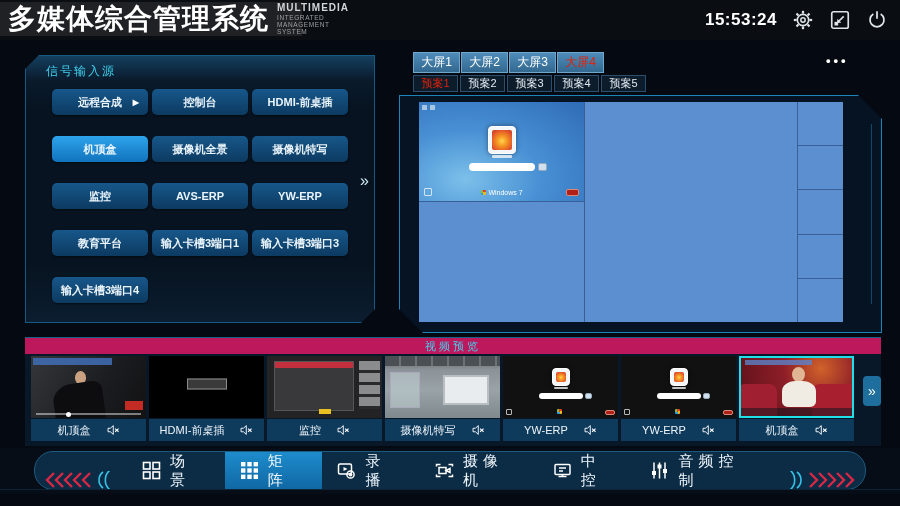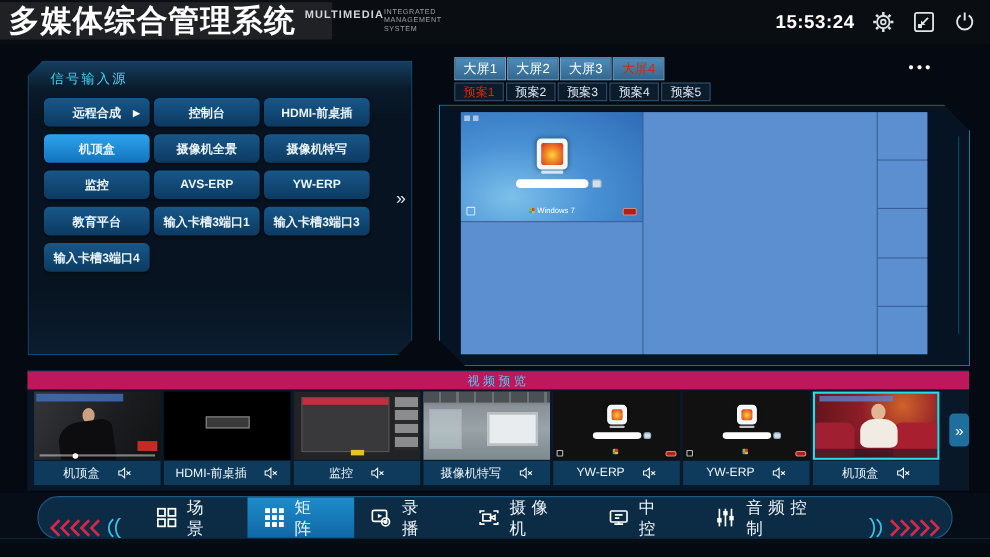--- a/index.html
+++ b/index.html
@@ -4,36 +4,36 @@
 <style>
   html,body{margin:0;padding:0;background:#000;}
   .app{position:relative;width:900px;height:506px;background:#050a12;overflow:hidden;
        font-family:"Liberation Sans",sans-serif;color:#fff;}
 
   
   .topbar{position:absolute;left:0;top:0;right:0;height:40px;background:#0a0d12;}
   .brand{position:absolute;left:0;top:2px;height:34px;width:302px;background:#202124;
          display:flex;align-items:center;padding-left:8px;box-sizing:border-box;}
   .brand-title{font-size:28px;font-weight:bold;letter-spacing:1px;white-space:nowrap;}
-  .brand-sub{margin-left:8px;display:flex;flex-direction:row;line-height:1.15;}
+  .brand-sub{margin-left:8px;display:flex;flex-direction:column;line-height:1.15;}
   .brand-sub .l1{font-size:10px;font-weight:bold;color:#d2d6d9;letter-spacing:1px;}
   .brand-sub .l2{font-size:6.5px;color:#9aa0a5;letter-spacing:.6px;}
   .top-right{position:absolute;right:12px;top:0;height:40px;display:flex;align-items:center;gap:15px;}
   .clock{font-size:17px;font-weight:bold;letter-spacing:.5px;}
   .tool-ic{width:22px;height:22px;cursor:pointer;display:block;}
 
   
   .src-panel{position:absolute;left:25px;top:55px;width:350px;height:268px;
     background:linear-gradient(180deg,#0c2136 0%,#071320 20%,#071320 78%,#0b1d30 100%);
     border:1px solid #155a82;box-sizing:border-box;
     clip-path:polygon(14px 0,100% 0,100% calc(100% - 14px),calc(100% - 14px) 100%,0 100%,0 14px);}
   .src-panel::before{content:"";position:absolute;left:0;right:0;top:0;height:24px;
     background:linear-gradient(180deg,rgba(40,140,200,.28),transparent);}
   .src-title{position:absolute;left:20px;top:7px;font-size:12px;color:#3fd2f0;letter-spacing:2px;}
-  .src-grid{position:absolute;left:14px;top:33px;display:grid;grid-template-columns:repeat(3,96px);gap:7px 4px;}
+  .src-grid{position:absolute;left:26px;top:33px;display:grid;grid-template-columns:repeat(3,96px);gap:21px 4px;}
   .src-btn{height:26px;border-radius:5px;background:linear-gradient(180deg,#17578a,#0c3a61);
     display:flex;align-items:center;justify-content:center;font-size:11px;font-weight:bold;
     color:#eaf4fb;position:relative;cursor:pointer;box-shadow:0 1px 2px rgba(0,0,0,.5);}
   .src-btn.active{background:linear-gradient(180deg,#2da4ec,#1173bd);}
   .src-btn .arr{position:absolute;right:9px;font-size:8px;color:#fff;}
   .src-expand{position:absolute;right:5px;top:116px;color:#cfeaf6;font-size:16px;cursor:pointer;}
 
   
   .screen-tabs{position:absolute;left:413px;top:52px;display:flex;gap:1px;}
   .screen-tab{width:47px;height:21px;background:linear-gradient(180deg,#4e8cba,#33688f);

